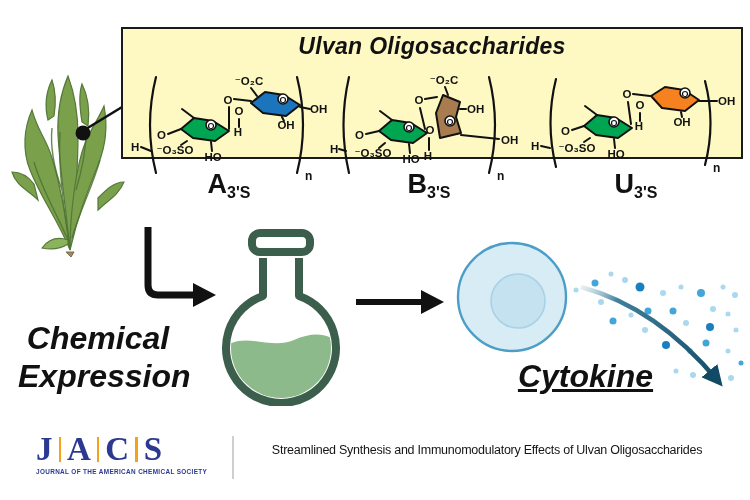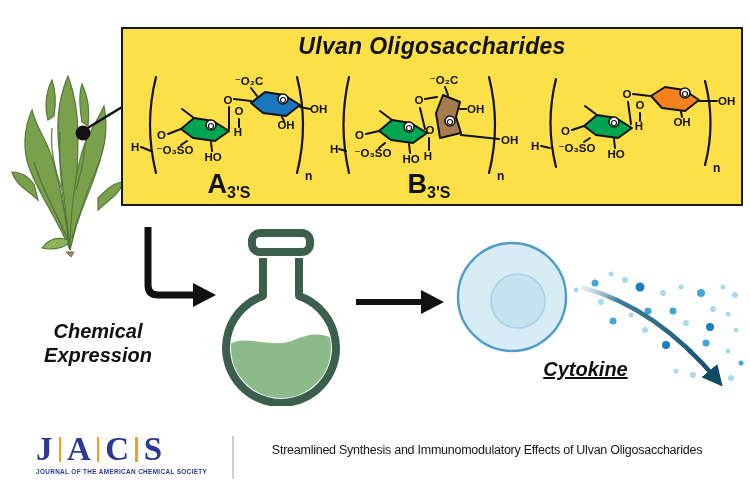--- a/index.html
+++ b/index.html
@@ -1,39 +1,39 @@
 <!DOCTYPE html>
 <html><head>
 <meta charset="utf-8">
 <style>
   html,body{margin:0;padding:0;background:#ffffff;}
   #canvas{position:relative;width:750px;height:500px;background:#ffffff;overflow:hidden;
           font-family:"Liberation Sans","DejaVu Sans",sans-serif;}
   .abs{position:absolute;}
 
   
-  #panel{left:121px;top:27px;width:622px;height:179px;border:2.5px solid #1a1a1a;background:#fde047;box-sizing:border-box;}
+  #panel{left:121px;top:27px;width:622px;height:132px;border:2.5px solid #1a1a1a;background:#fef9c3;box-sizing:border-box;}
   #panel-title{left:0;top:4px;width:100%;text-align:center;font-size:23px;font-weight:700;font-style:italic;color:#111;letter-spacing:.3px;}
   .struct-block{top:42px;height:132px;}
   .struct-label{position:absolute;top:98px;width:100%;text-align:center;font-weight:700;color:#111;font-size:27px;}
   .struct-label sub{font-size:16px;vertical-align:-5px;letter-spacing:0;}
   .struct svg{display:block;}
   .struct text{font-family:"Liberation Sans","DejaVu Sans",sans-serif;font-weight:700;fill:#111;font-size:11.5px;}
   .struct text.ro{font-size:9px;}
   .struct text.nn{font-size:12px;}
   .bond{stroke:#111;stroke-width:2;fill:none;stroke-linecap:round;}
   .paren{stroke:#111;stroke-width:2.2;fill:none;stroke-linecap:round;}
   .ring{stroke:#111;stroke-width:2;stroke-linejoin:round;}
   .ringo{fill:#ffffff;stroke:#111;stroke-width:1.6;}
 
   
   #algae{left:8px;top:40px;}
 
   
-  .big-label{font-size:20px;font-weight:700;font-style:italic;color:#111;text-align:center;line-height:1.18;}
+  .big-label{font-size:32px;font-weight:700;font-style:italic;color:#111;text-align:center;line-height:1.18;}
   #chem-label{left:18px;top:320px;width:160px;}
   #cyto-label{left:478px;top:358px;width:215px;text-decoration:underline;}
 
   
   #jacs-logo{left:36px;top:433px;}
   #jacs-letters{display:flex;align-items:center;gap:6px;}
   .jacs-letter{font-family:"Liberation Serif","DejaVu Serif",serif;font-weight:700;font-size:33px;line-height:1;color:#2b3990;}
   .jacs-sep{width:2.5px;height:25px;background:#f5a21b;}
   #jacs-tagline{margin-top:2px;font-size:6.4px;letter-spacing:.35px;color:#2b3990;font-weight:700;white-space:nowrap;}
   #footer-divider{left:232px;top:436px;width:1.5px;height:43px;background:#cfcfcf;}
@@ -170,20 +170,21 @@
         <line class="bond" x1="152" y1="41" x2="153" y2="46"></line>
         <text x="153" y="55" text-anchor="middle">OH</text>
         <text x="111" y="38" text-anchor="middle">O</text>
         <line class="bond" x1="111" y1="42" x2="111" y2="50"></line>
         <text x="110" y="59" text-anchor="middle">H</text>
         <line class="bond" x1="61" y1="67" x2="55" y2="71"></line>
         <text x="48" y="81" text-anchor="middle">⁻O₃SO</text>
         <line class="bond" x1="85" y1="68" x2="86" y2="77"></line>
         <text x="87" y="87" text-anchor="middle">HO</text>
       </svg>
+      <div class="struct-label"><span>U</span><sub>3'S</sub></div>
     </div>
   </div>
 
   <svg class="abs" style="left:130px;top:224px;" width="95" height="88" viewBox="0 0 95 88">
     <path d="M18,3 L18,61 Q18,71 28,71 L66,71" stroke="#111" stroke-width="7" fill="none"></path>
     <polygon points="63,59 63,83 86,71" fill="#111"></polygon>
   </svg>
 
   <div id="chem-label" class="abs big-label">
     <div>Chemical</div>

